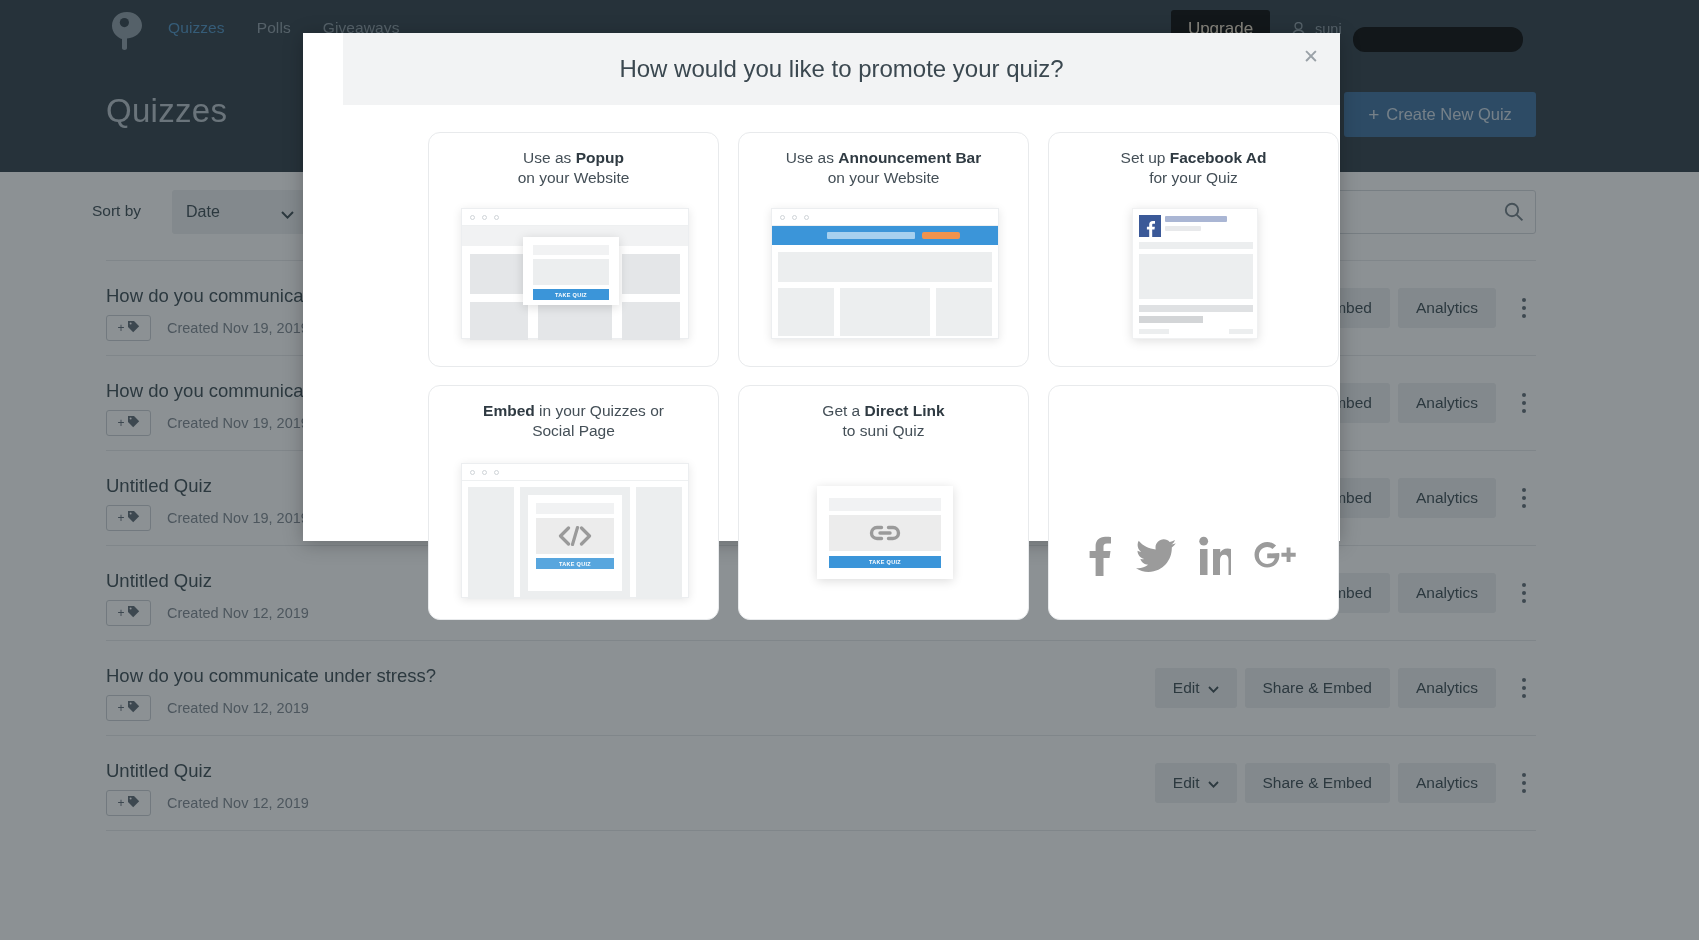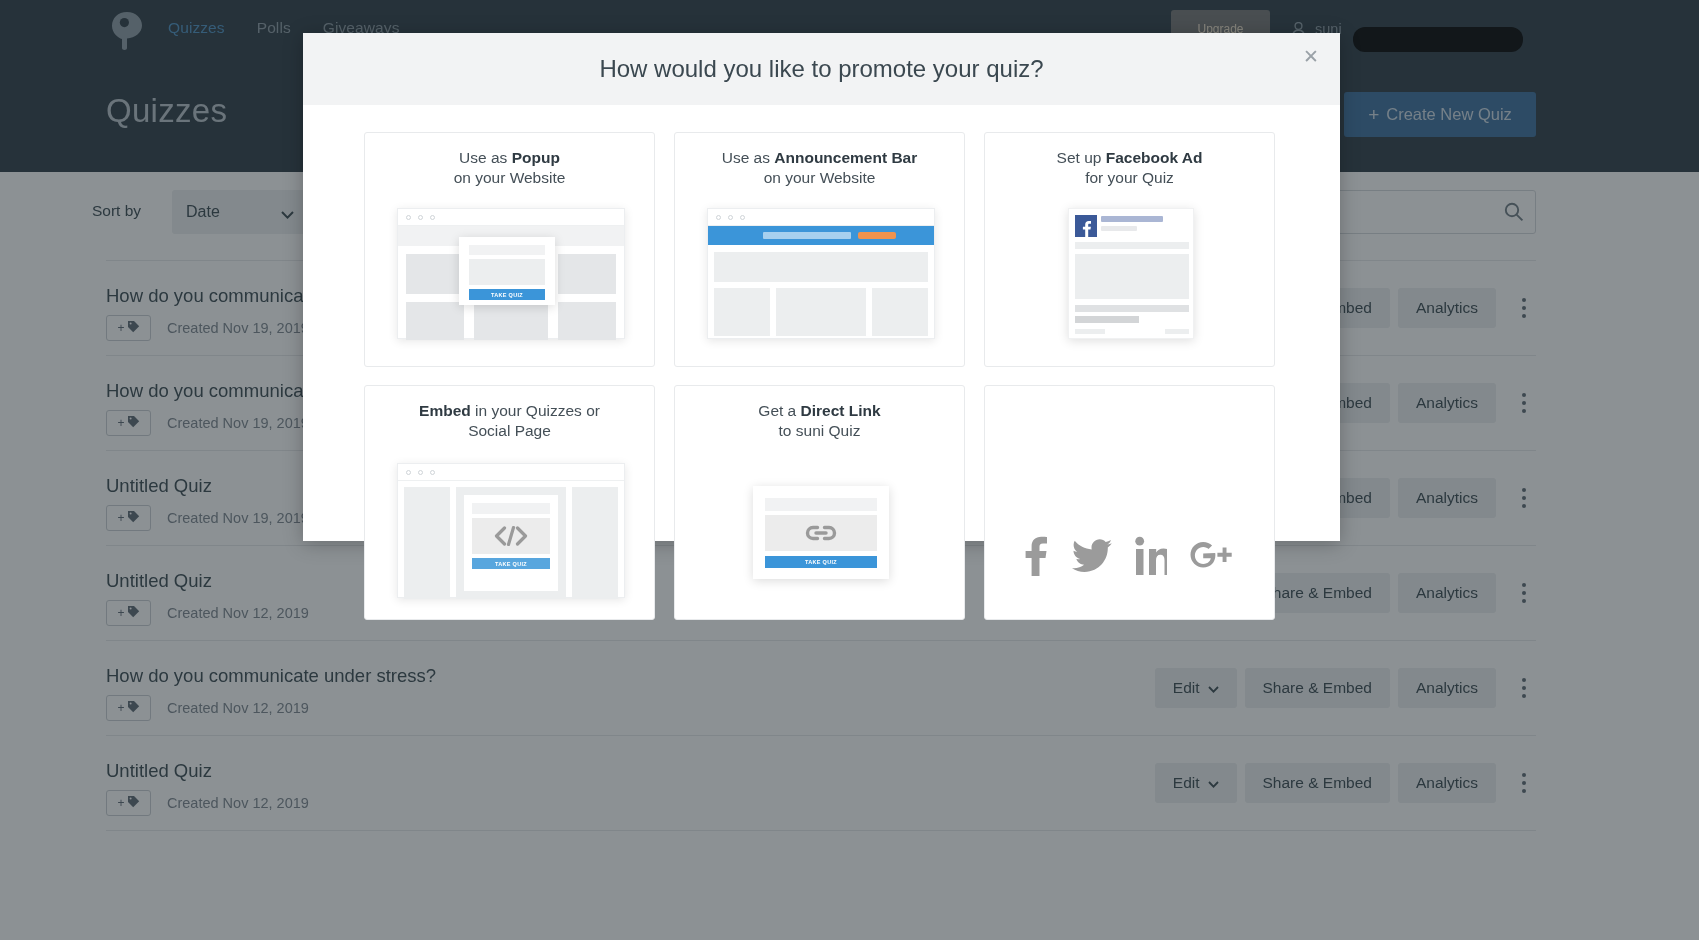--- a/index.html
+++ b/index.html
@@ -24,22 +24,22 @@
   }
   .logo svg { display: block; }
   .nav-links { position: absolute; left: 168px; top: 19px; display: flex; gap: 32px; }
   .nav-link {
     font-size: 15.5px; color: #8d9ba5; text-decoration: none; letter-spacing: .1px;
   }
   .nav-link.active { color: #4a90c4; }
 
   .upgrade-btn {
     position: absolute; left: 1171px; top: 10px; width: 99px; height: 38px;
-    background: #737373; border-radius: 3px; color: #f1e3cd;
-    font-size: 12px; display: flex; align-items: center; justify-content: center;
+    background: #000000; border-radius: 3px; color: #f1e3cd;
+    font-size: 17px; display: flex; align-items: center; justify-content: center;
     border: none; cursor: pointer;
   }
   .acct-icon { position: absolute; left: 1292px; top: 22px; color: #8d9ba5; }
   .acct-email {
     position: absolute; left: 1315px; top: 21px; font-size: 14.5px; color: #8d9ba5;
     white-space: nowrap;
   }
   .redaction {
     position: absolute; left: 1353px; top: 27px; width: 170px; height: 25px;
     background: #000; border-radius: 12px;
@@ -116,41 +116,42 @@
   
   .overlay {
     position: absolute; inset: 0; background: rgba(35,44,50,0.52); z-index: 50;
   }
 
   
   .modal {
     position: absolute; left: 303px; top: 33px; width: 1037px; height: 508px;
     background: #ffffff; z-index: 60;
     box-shadow: 0 3px 18px rgba(0,0,0,0.25);
+    padding-left: 40px;
   }
   .modal-head {
     position: relative; height: 72px; background: #f2f3f4;
     display: flex; align-items: center; justify-content: center;
   }
   .modal-title { font-size: 24px; color: #3b4850; font-weight: 400; }
   .modal-close {
     position: absolute; right: 16px; top: 11px; width: 26px; height: 26px;
     border: none; background: transparent; color: #9aa1a7; font-size: 19px;
     cursor: pointer; line-height: 26px; text-align: center;
     font-family: "Liberation Sans", sans-serif;
   }
   .modal-body {
     padding: 27px 61px 0 61px;
     display: grid; grid-template-columns: repeat(3, 291px);
     column-gap: 19px; row-gap: 18px;
   }
   .promo-card {
     width: 291px; height: 235px; background: #fff;
-    border: 1px solid #e8eaec; border-radius: 3px;
-    position: relative; cursor: pointer; overflow: hidden;
+    border: 1px solid #e8eaec; border-radius: 12px;
+    position: relative; cursor: pointer; overflow: hidden; margin-left: 24px;
   }
   .promo-card .cap {
     position: absolute; top: 15px; left: 0; right: 0; text-align: center;
     font-size: 15.5px; color: #444f57; line-height: 1.28;
   }
   .promo-card .cap b { font-weight: 700; color: #2f3a42; }
   .art { position: absolute; left: 0; right: 0; top: 68px; bottom: 0; }
 
   
   .browser {

